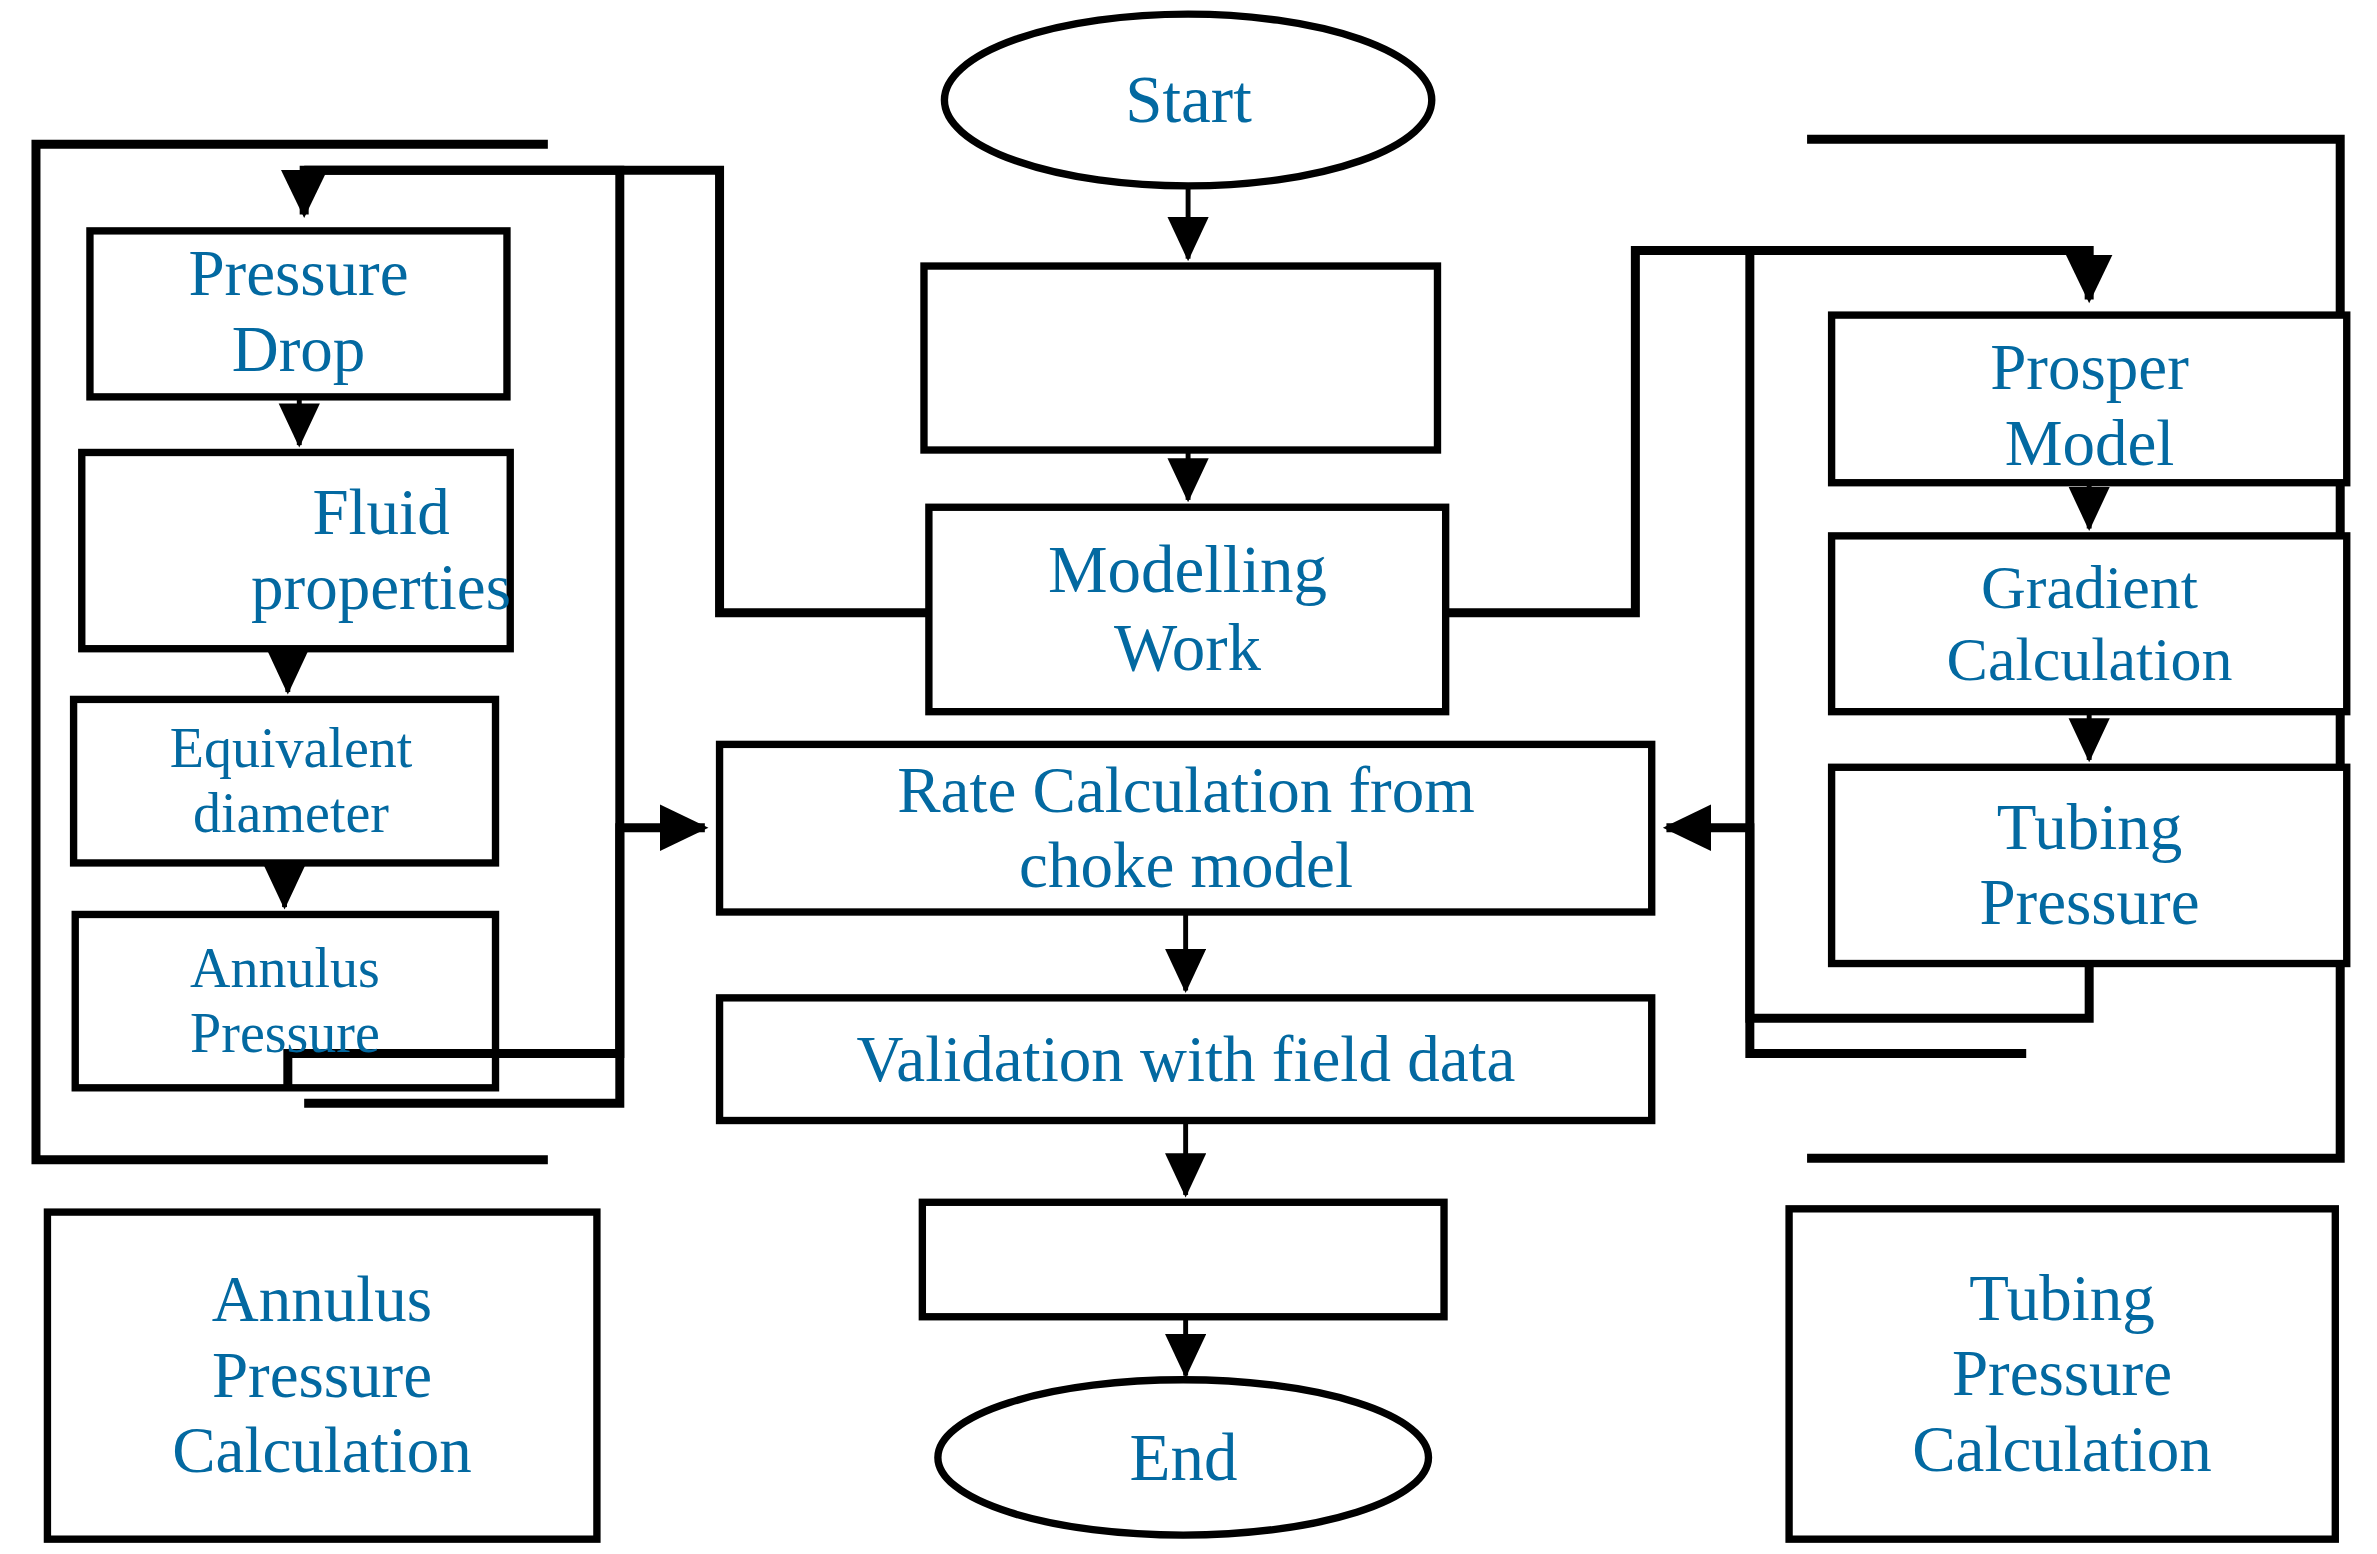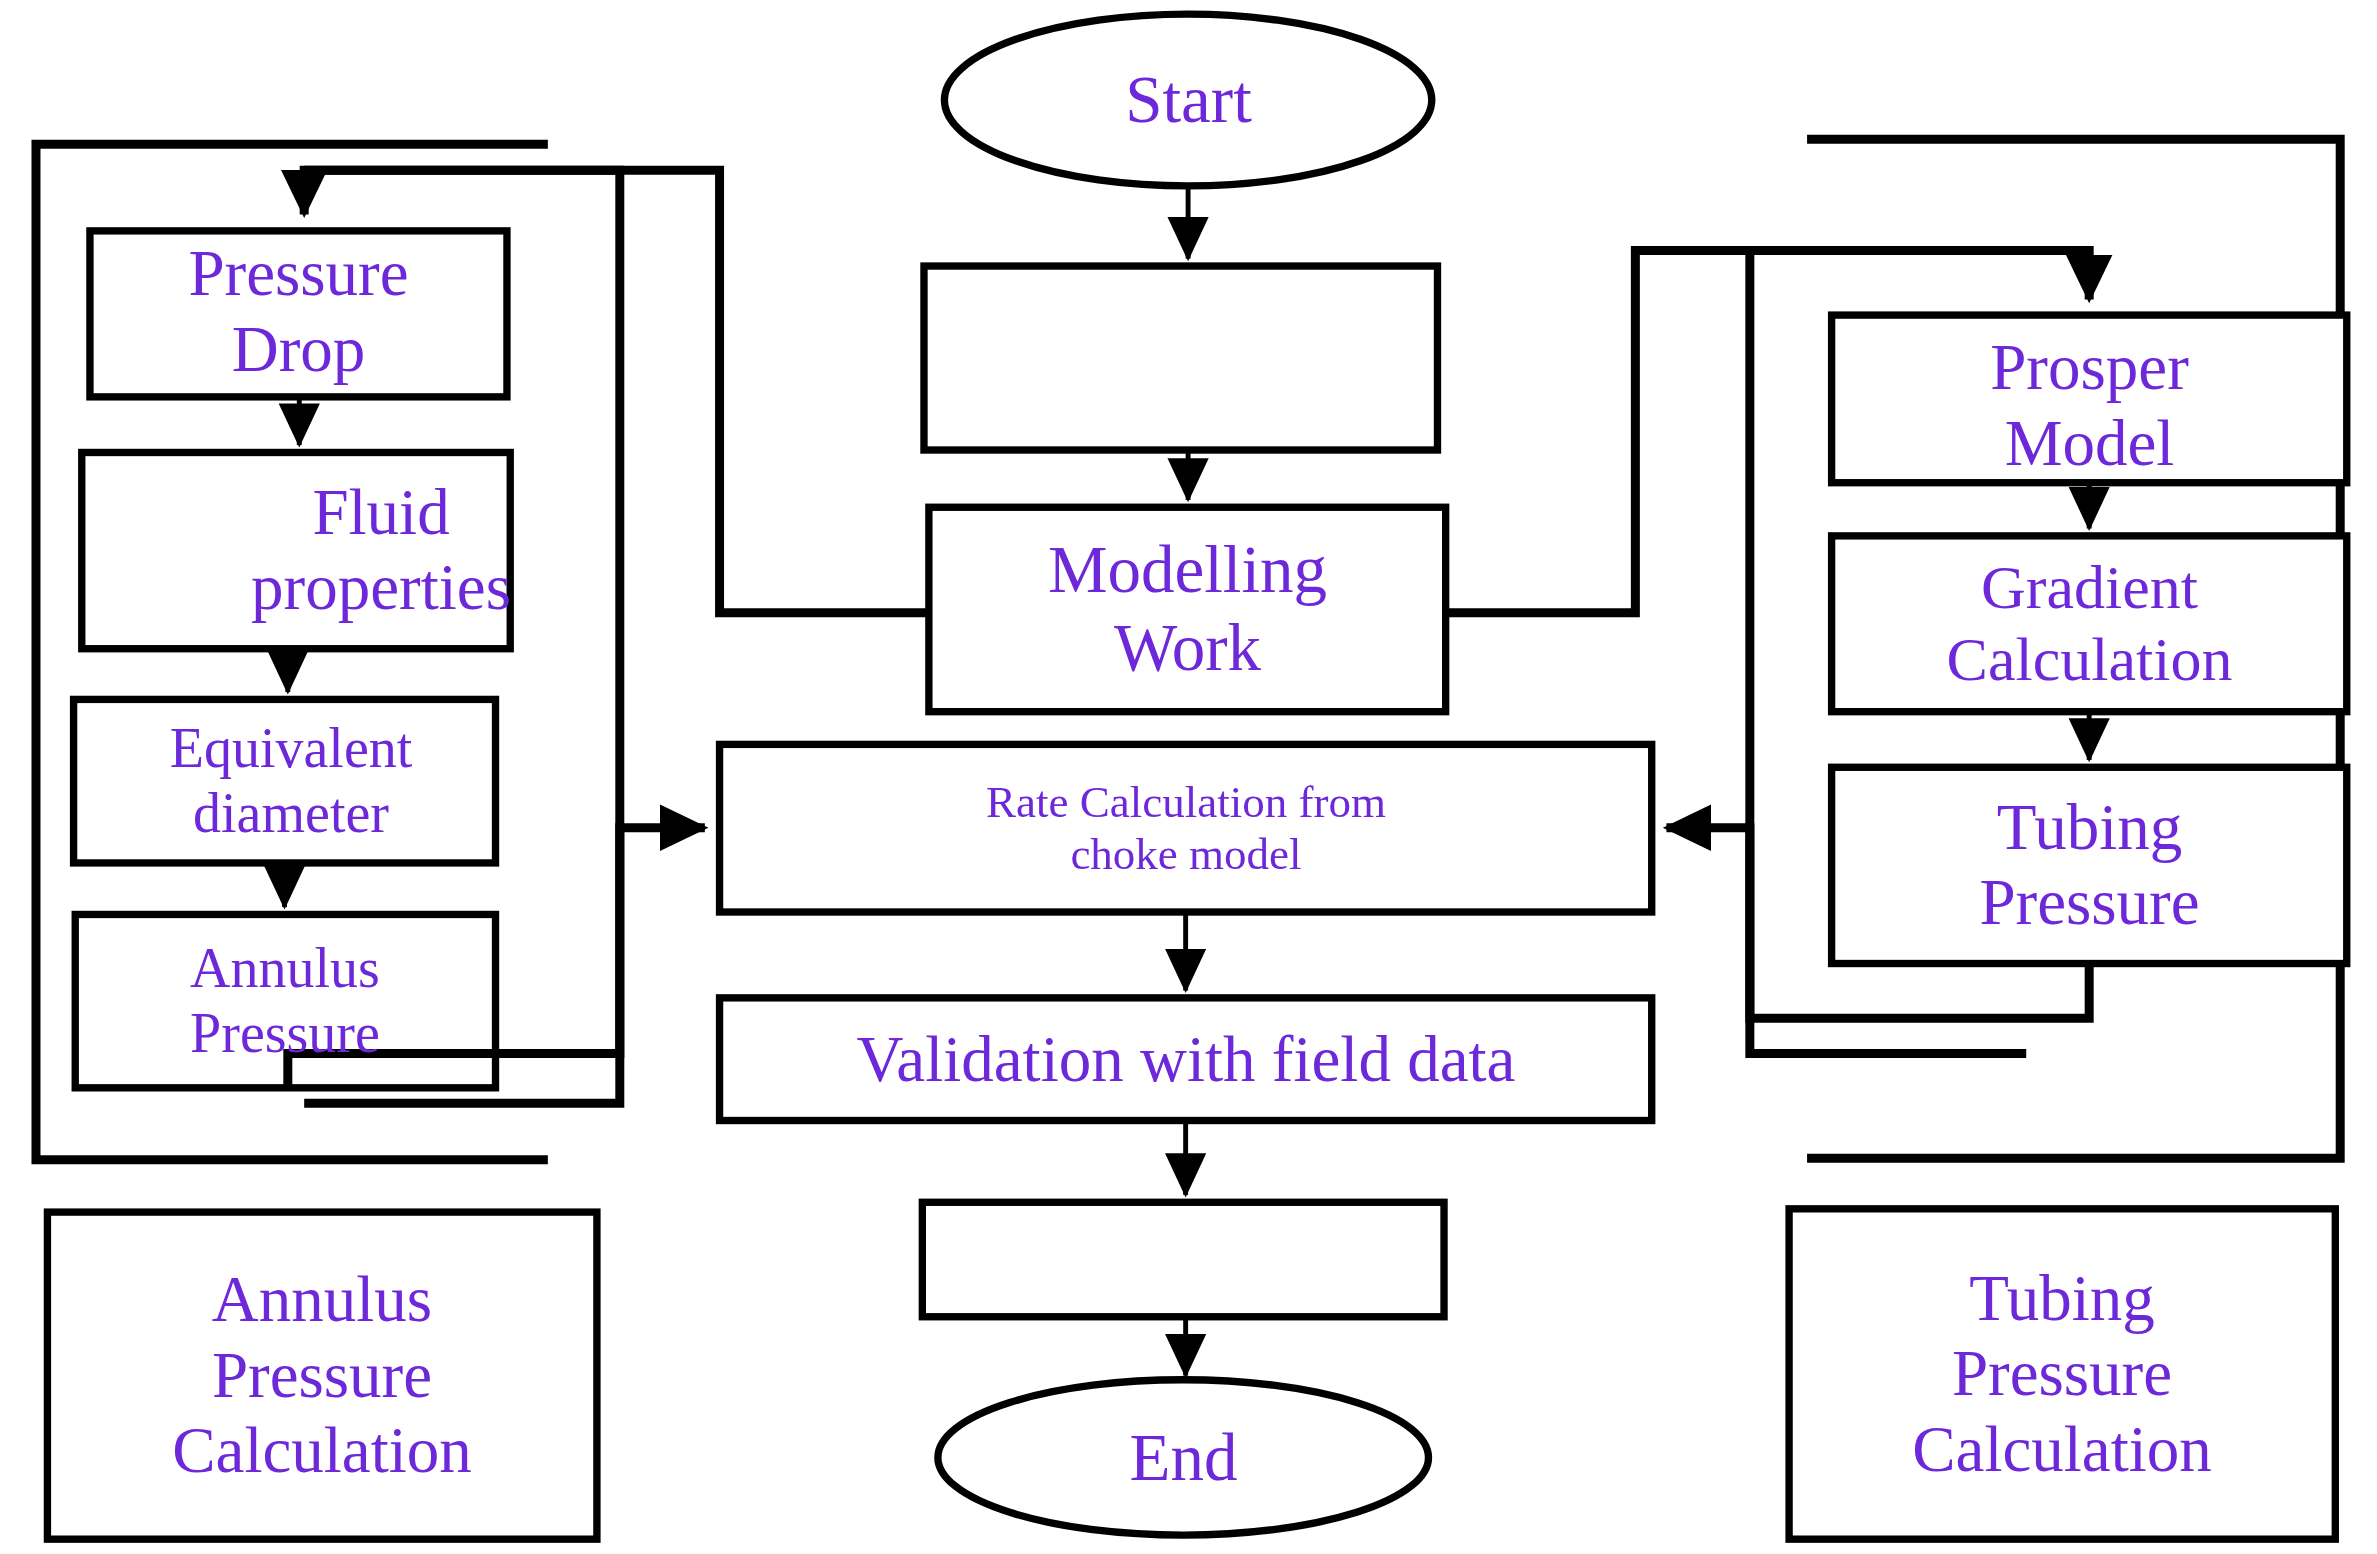--- a/index.html
+++ b/index.html
@@ -23,21 +23,21 @@
     height: 1555px;
   }
   
   .node-label {
     position: absolute;
     display: flex;
     flex-direction: column;
     align-items: center;
     justify-content: center;
     text-align: center;
-    color: #6d28d9;
+    color: #0369a1;
     line-height: 1.16;
     white-space: pre-line;
     pointer-events: none;
   }
   .ln { display: block; }
 </style>
 </head>
 <body>
 
 <div id="canvas">
@@ -127,21 +127,21 @@
   <div class="node-label" style="left:945px; top:49px; width:487px; height:101px; font-size:67px;">
     <span class="ln">Start</span>
   </div>
 
 
   <div class="node-label" style="left:929px; top:507px; width:517px; height:204px; font-size:67px;">
     <span class="ln">Modelling
 Work</span>
   </div>
 
-  <div class="node-label" style="left:720px; top:744px; width:932px; height:168px; font-size:45px;">
+  <div class="node-label" style="left:720px; top:744px; width:932px; height:168px; font-size:65px;">
     <span class="ln">Rate Calculation from
 choke model</span>
   </div>
 
   <div class="node-label" style="left:720px; top:998px; width:932px; height:123px; font-size:65px;">
     <span class="ln">Validation with field data</span>
   </div>
 
 
   <div class="node-label" style="left:938px; top:1407px; width:491px; height:101px; font-size:67px;">

